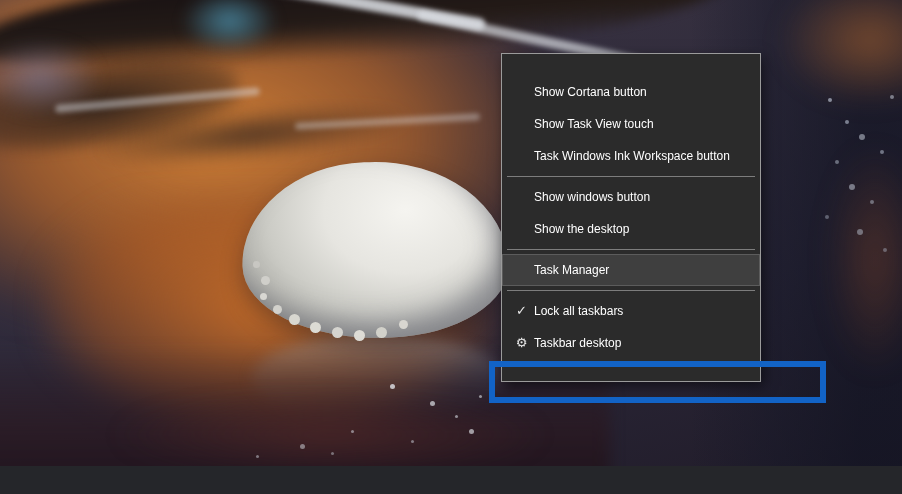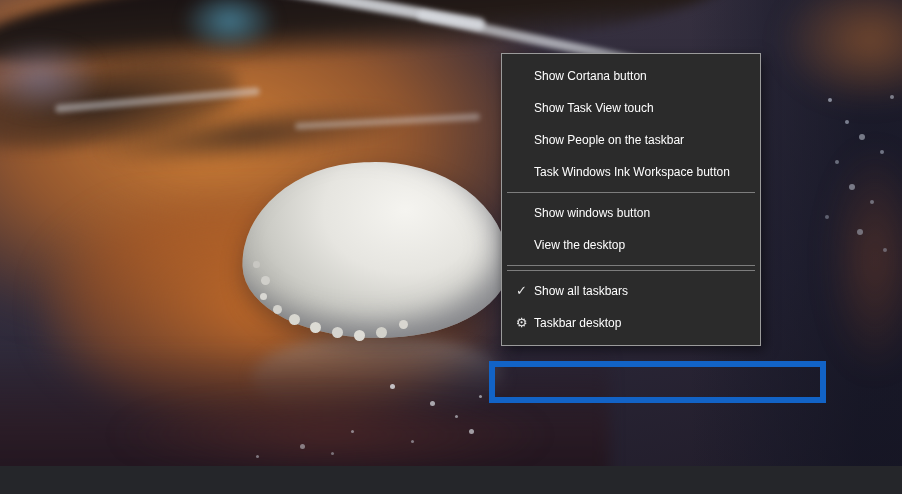--- a/index.html
+++ b/index.html
@@ -61,21 +61,21 @@
       52px 52px 0 0 rgba(195,205,222,.5), 7px 62px 0 0 rgba(200,210,225,.45),
       22px 87px 0 1px rgba(205,214,228,.5), 42px 102px 0 0 rgba(195,206,222,.45),
       62px -3px 0 0 rgba(210,218,232,.5), -3px 117px 0 0 rgba(190,200,218,.4),
       30px 132px 0 1px rgba(198,208,224,.45), 55px 150px 0 0 rgba(188,198,216,.4);}
 
   
   #taskbar{position:absolute;left:0;top:466px;width:902px;height:28px;background:#25262a;z-index:2;}
 
   
   #menu{position:absolute;left:501px;top:53px;width:260px;z-index:5;box-sizing:border-box;
-    background:#2b2b2b;border:1px solid #9b9b9b;padding:6px 0;
+    background:#2b2b2b;border:1px solid #9b9b9b;padding:22px 0;
     box-shadow:3px 4px 12px rgba(0,0,0,.5);}
   .mi{position:relative;height:32px;line-height:32px;padding-left:32px;
     font-size:12px;color:#ffffff;cursor:default;white-space:nowrap;}
   .mi.hover{background:#3f3f3f;box-shadow:inset 0 0 0 1px #5c5c5c;}
   .mi .ico{position:absolute;left:10px;top:0;width:19px;height:32px;line-height:32px;
     text-align:center;color:#e8e8e8;font-size:13px;}
   .sep{border-top:1px solid #7d7d7d;margin:4px 5px;height:0;}
 
   
   #hlbox{position:absolute;left:489px;top:361px;width:337px;height:42px;z-index:10;
@@ -114,43 +114,43 @@
   <div id="taskbar"></div>
 
   <div id="menu">
     <div class="mi">
       <span>Show Cortana button</span>
     </div>
     <div class="mi">
       <span>Show Task View touch</span>
     </div>
     <div class="mi">
-      <span>Show People on the taskbar</span>
-    </div>
-    <div class="mi">
       <span>Task Windows Ink Workspace button</span>
     </div>
 
     <div class="sep"></div>
 
     <div class="mi">
       <span>Show windows button</span>
     </div>
     <div class="mi">
-      <span>View the desktop</span>
+      <span>Show the desktop</span>
     </div>
 
     <div class="sep"></div>
 
+    <div class="mi hover">
+      <span>Task Manager</span>
+    </div>
 
     <div class="sep"></div>
 
     <div class="mi">
       <span class="ico">✓</span>
-      <span>Show all taskbars</span>
+      <span>Lock all taskbars</span>
     </div>
     <div class="mi">
       <span class="ico">⚙</span>
       <span>Taskbar desktop</span>
     </div>
   </div>
 
   <div id="hlbox"></div>
 
 </div>

